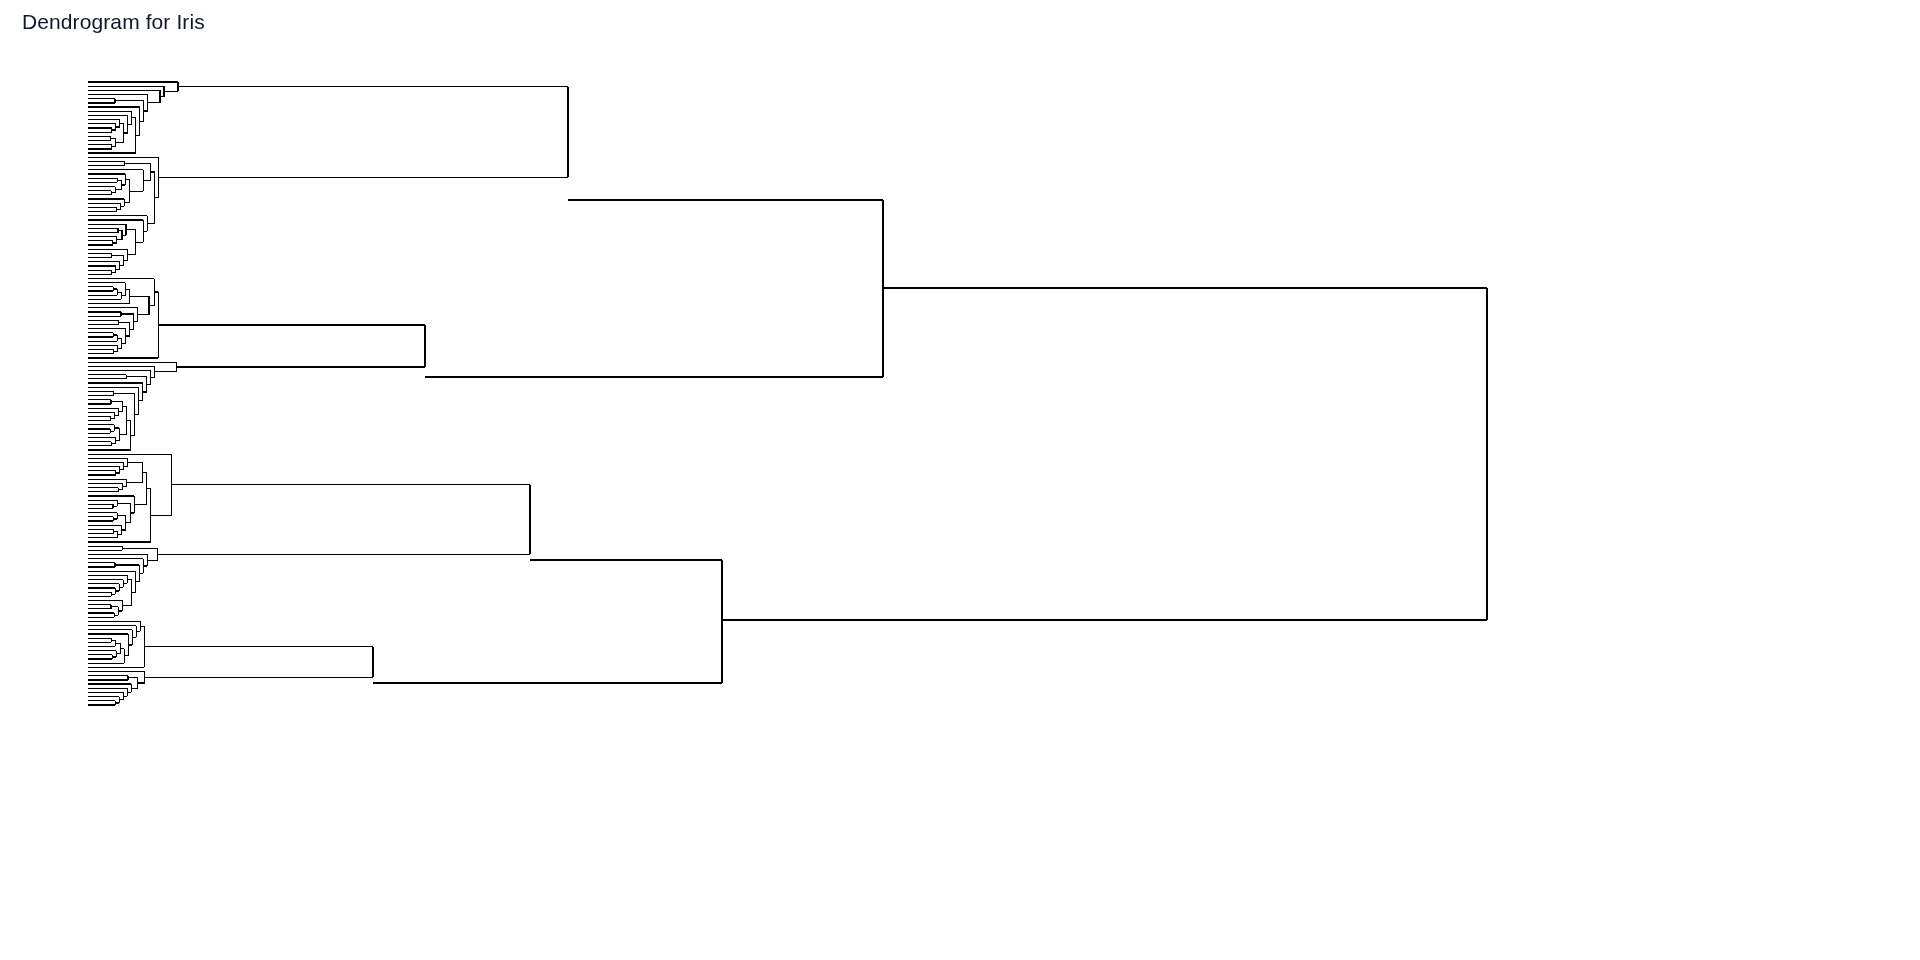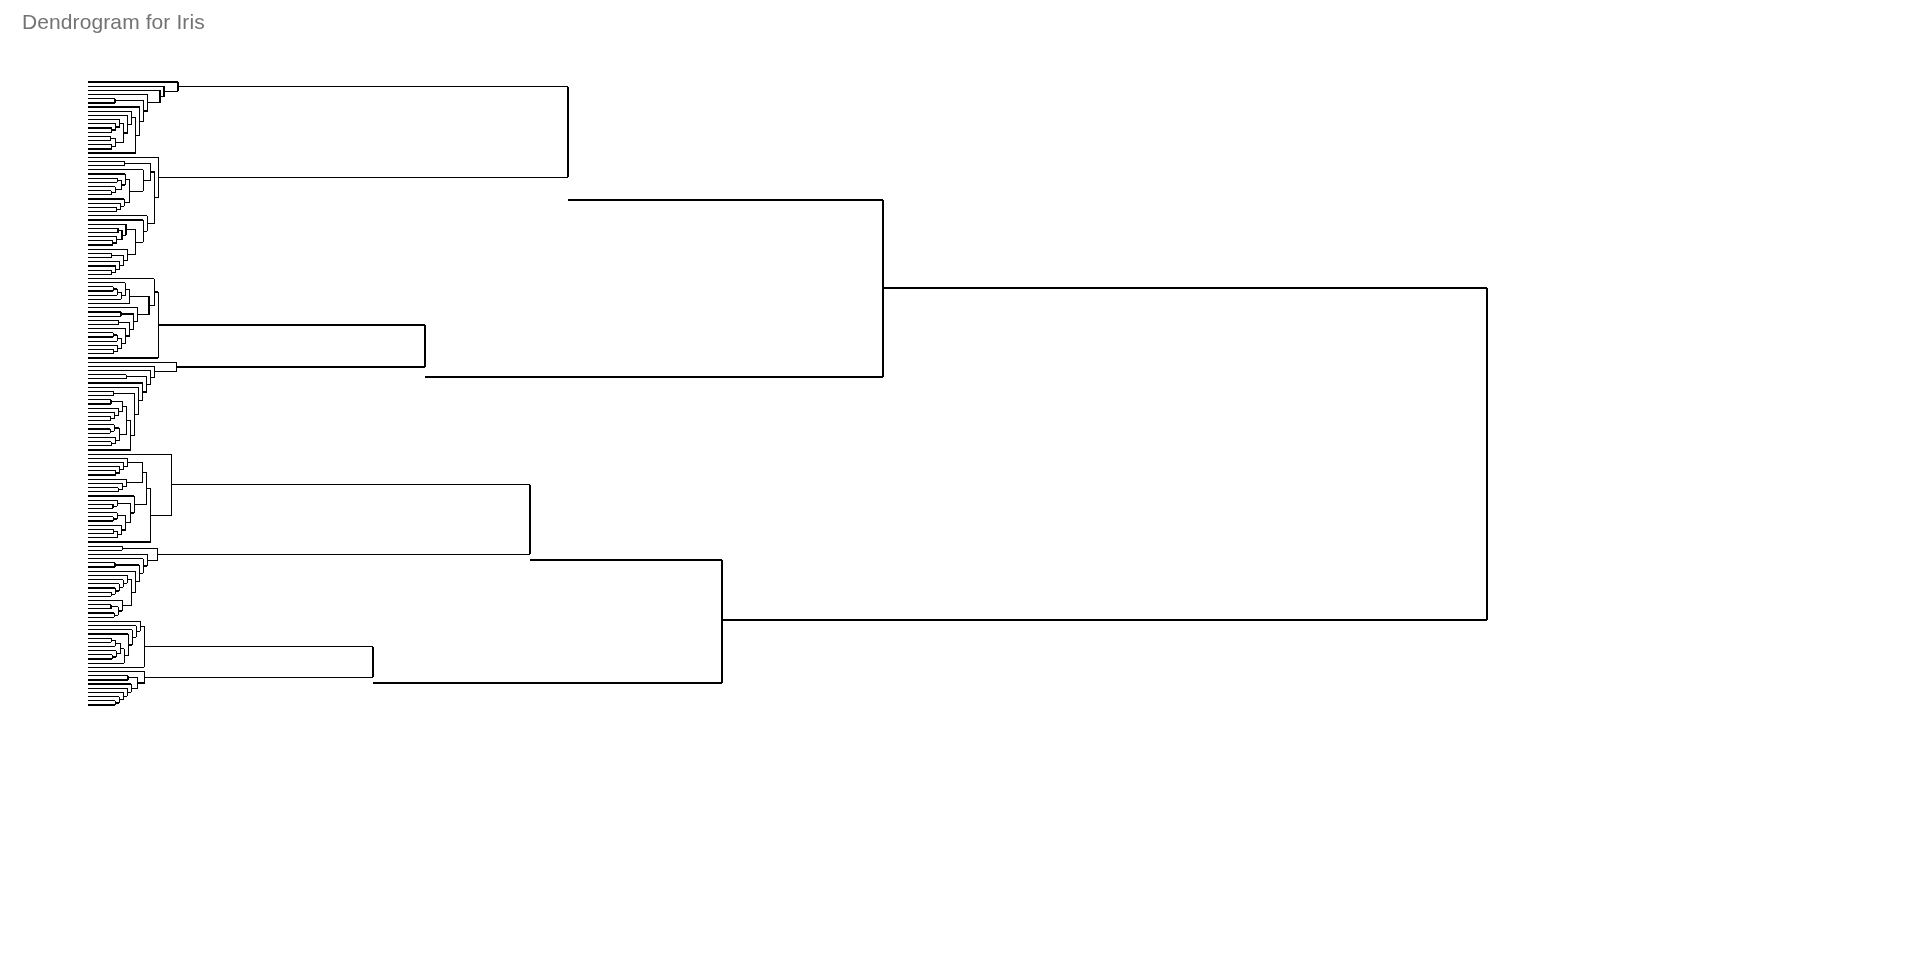--- a/index.html
+++ b/index.html
@@ -19,21 +19,21 @@
     height: 960px;
     background: #ffffff;
   }
   #plot-title {
     position: absolute;
     left: 22px;
     top: 10px;
     font-family: "Liberation Sans", sans-serif;
     font-size: 21px;
     font-weight: 400;
-    color: #737373;
+    color: #0f172a;
     letter-spacing: 0.1px;
     white-space: nowrap;
   }
   #dendrogram-svg {
     position: absolute;
     left: 0;
     top: 0;
     width: 1920px;
     height: 960px;
     display: block;

